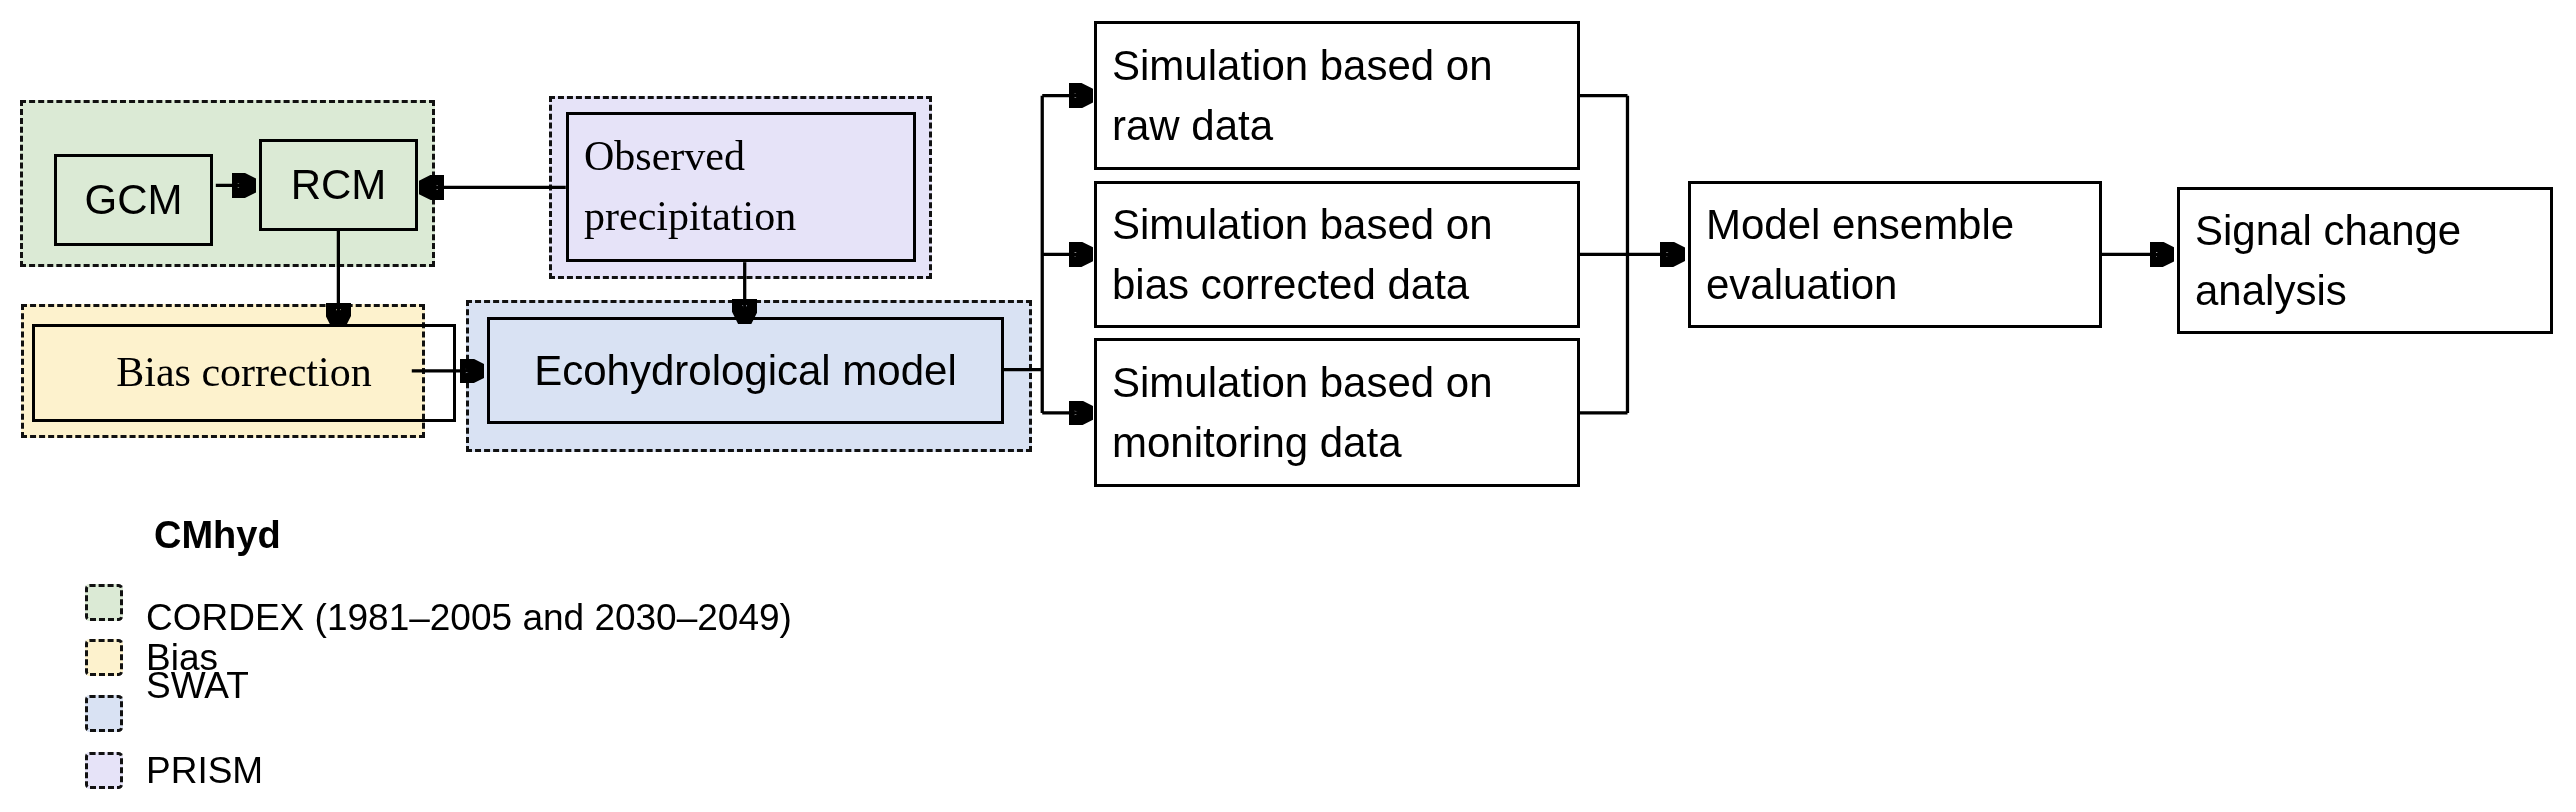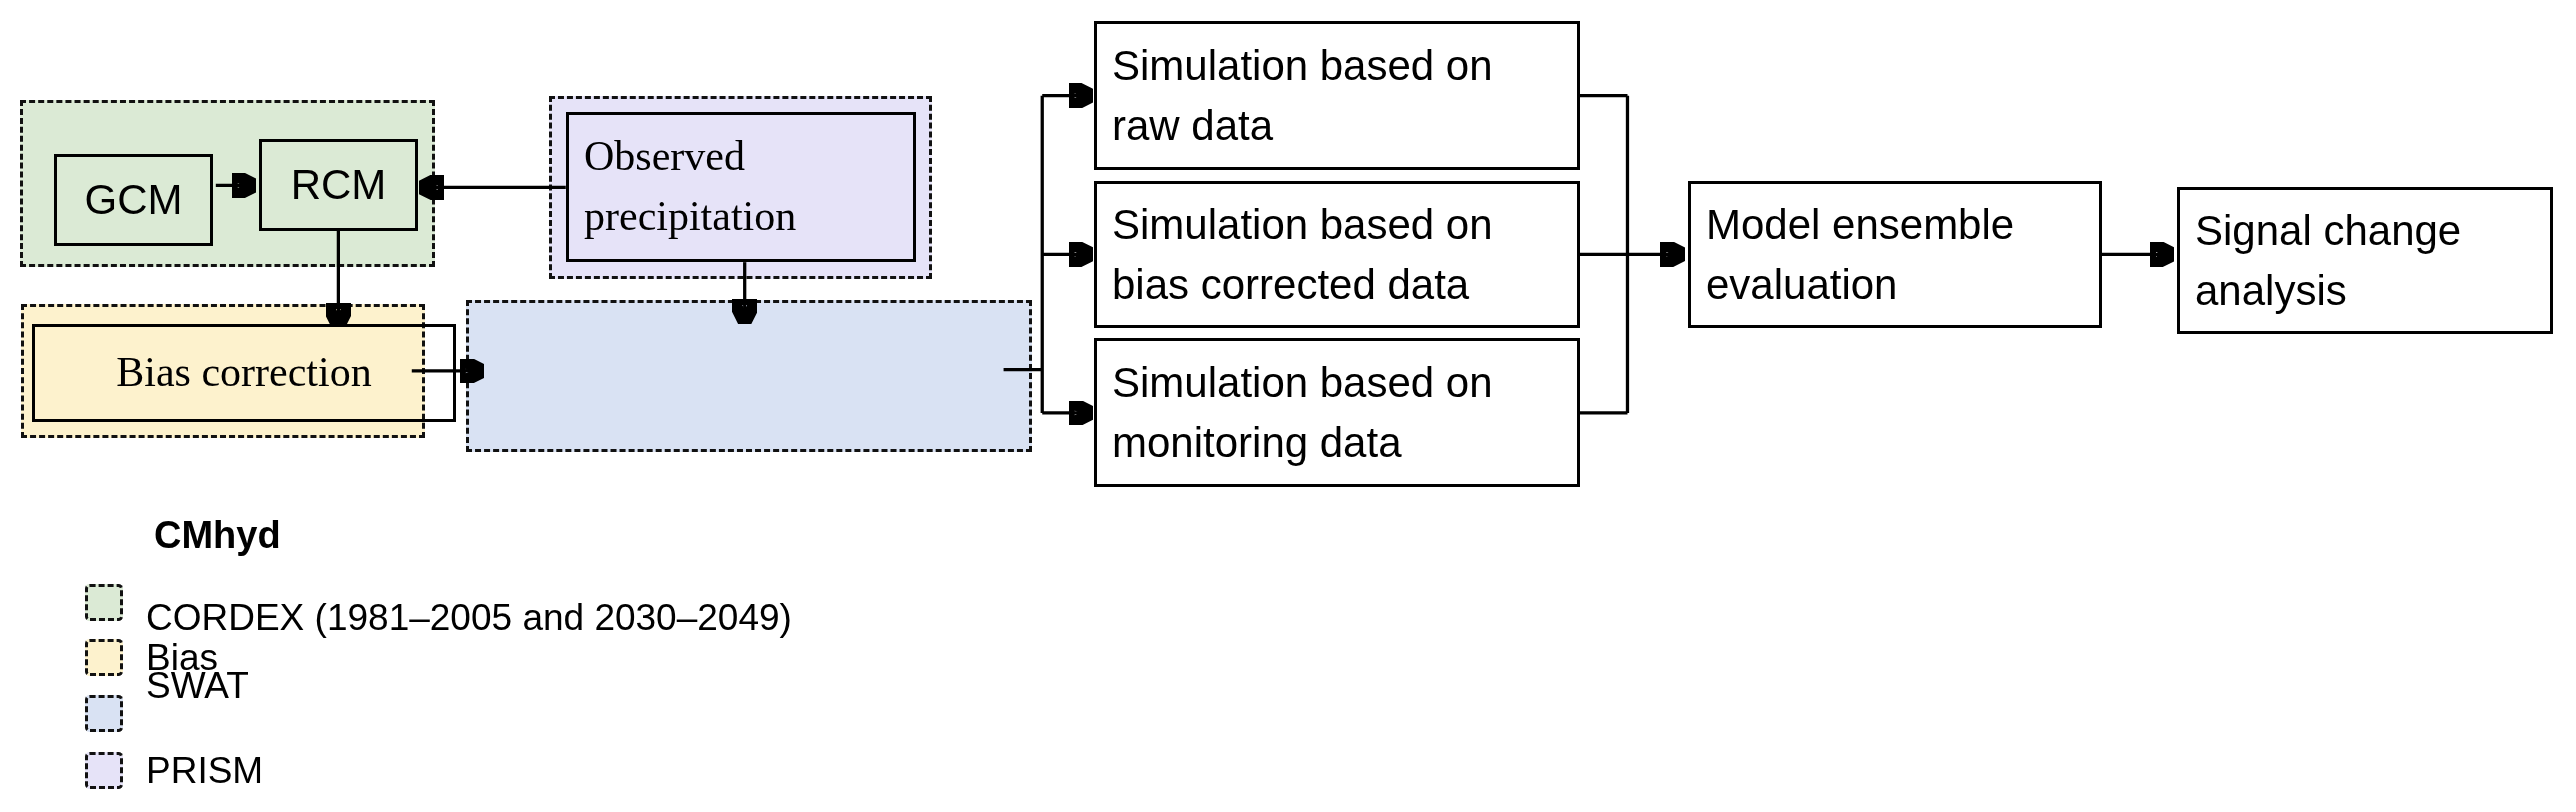--- a/index.html
+++ b/index.html
@@ -92,20 +92,23 @@
 
   <div class="node leftpad" style="left:566px; top:112px; width:350px; height:150px;font-family:Liberation Serif, serif;">
     <span>Observed
 precipitation</span>
   </div>
 
   <div class="node centered" style="left:32px;  top:324px; width:424px; height:98px;font-family:Liberation Serif, serif;">
     <span>Bias correction</span>
   </div>
 
+  <div class="node centered" style="left:487px; top:317px; width:517px; height:107px;">
+    <span>Ecohydrological model</span>
+  </div>
 
   <div class="node white leftpad" style="left:1094px; top:21px;  width:486px; height:149px;">
     <span>Simulation based on
 raw data</span>
   </div>
 
   <div class="node white leftpad" style="left:1094px; top:181px; width:486px; height:147px;">
     <span>Simulation based on
 bias corrected data</span>
   </div>

